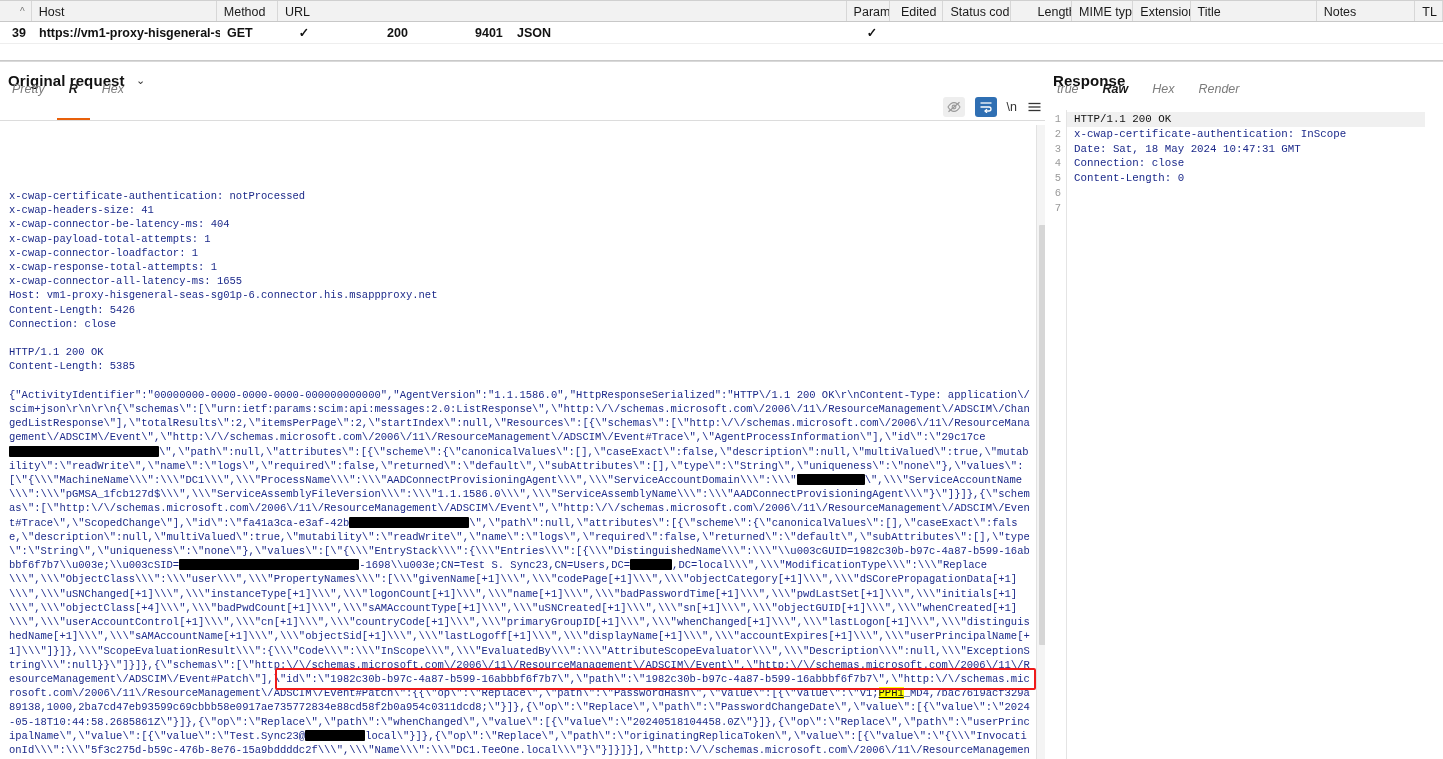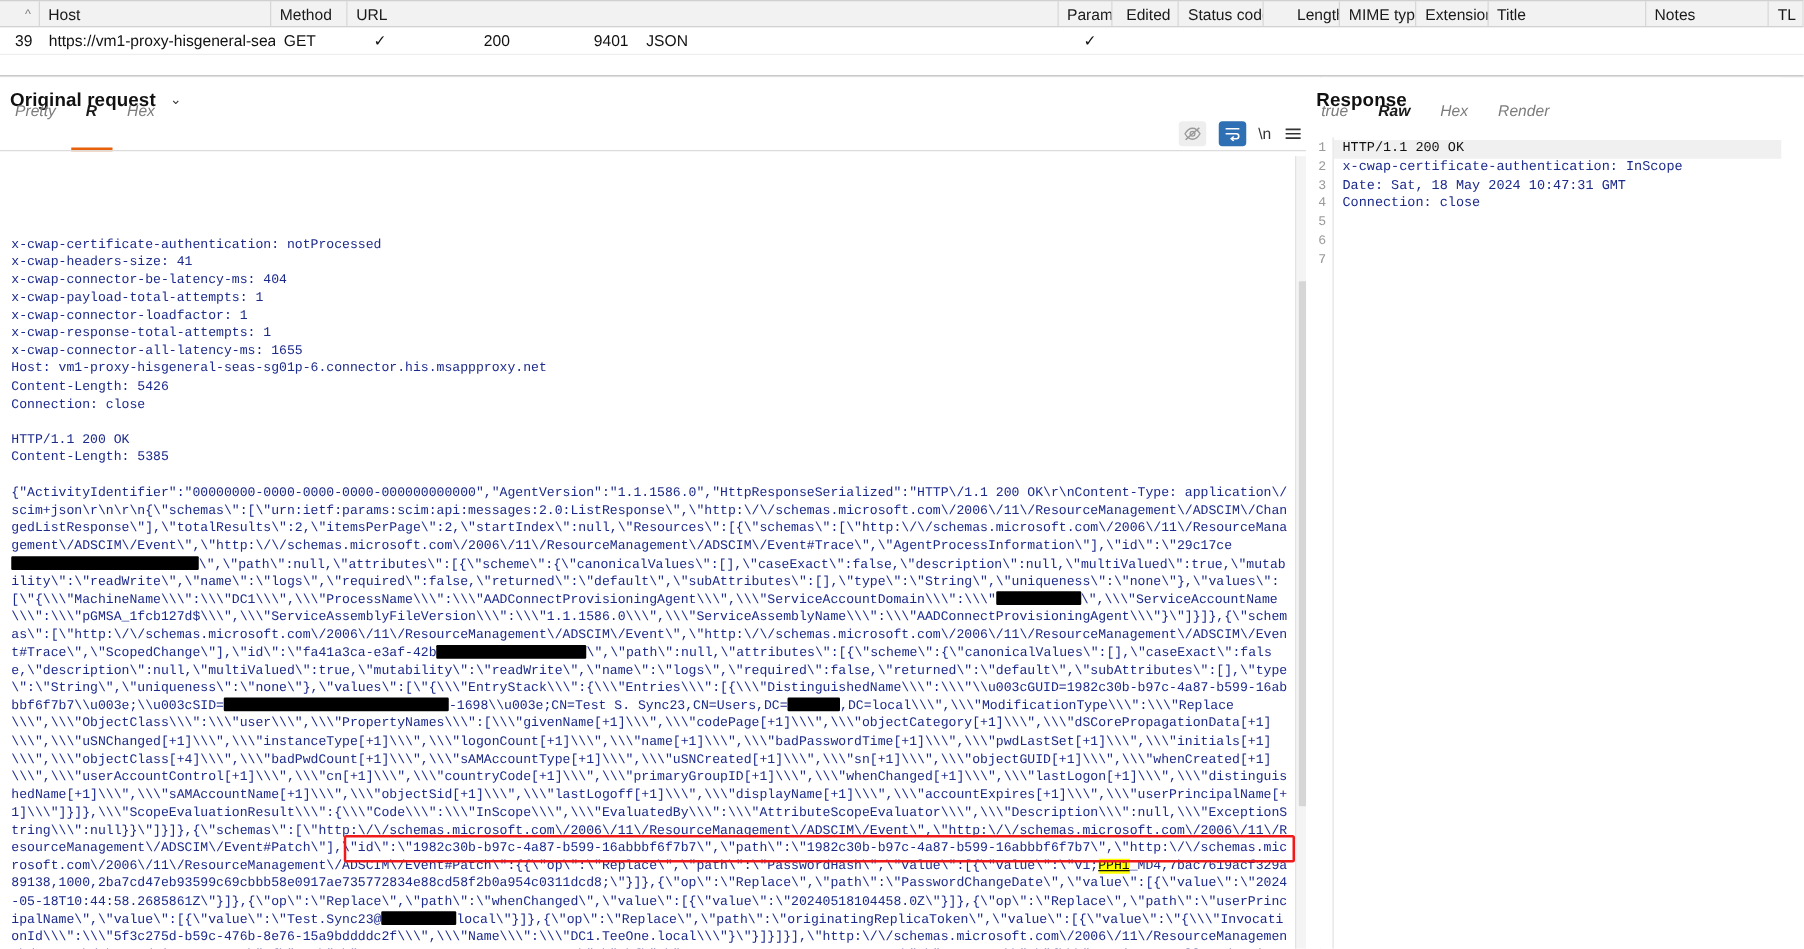--- a/index.html
+++ b/index.html
@@ -25,21 +25,21 @@
     border-right: 1px solid #d7d7d7;
     padding: 3px 6px 0 7px;
     white-space: nowrap; overflow: hidden;
     line-height: 16px;
   }
   .hist-head .hcell.sorticon { padding-left: 4px; color: #777; font-size: 10px; }
   .hist-row {
     display: flex; height: 22px; align-items: stretch;
     background: #fff;
     border-bottom: 1px solid #eee;
-    font-size: 12.5px; color: #111;
+    font-size: 12.5px; color: #111; font-weight: bold;
   }
   .hist-row .dcell {
     padding: 3px 6px 0 7px; white-space: nowrap; overflow: hidden; line-height: 16px;
   }
   .hist-row .dcell.center { text-align: center; padding-left: 0; padding-right: 0; }
   .tbl-bottom-border { position: absolute; left: 0; top: 60px; width: 1443px; height: 2px; border-top: 1px solid #c9c9c9; border-bottom: 1px solid #d9d9d9;}
   .col-num { width: 32px; text-align: right; padding-right: 6px !important; }
   .col-host { width: 188px; }
   .col-method { width: 62px; }
   .col-url { width: 578px; }
@@ -242,20 +242,21 @@
             <div>4</div>
             <div>5</div>
             <div>6</div>
             <div>7</div>
           </div>
         <div class="resp-lines" id="respLines">
             <div class="resp-line first">HTTP/1.1 200 OK</div>
             <div class="resp-line">x-cwap-certificate-authentication: InScope</div>
             <div class="resp-line">Date: Sat, 18 May 2024 10:47:31 GMT</div>
             <div class="resp-line">Connection: close</div>
+            <div class="resp-line">Content-Length: 0</div>
             <div class="resp-line"> </div>
             <div class="resp-line"> </div>
           </div>
       </div>
     </div>
   </div>
 
   <div class="red-box" style="left:275px; top:668px; width:761px; height:22px;"></div>
 
 </div>

